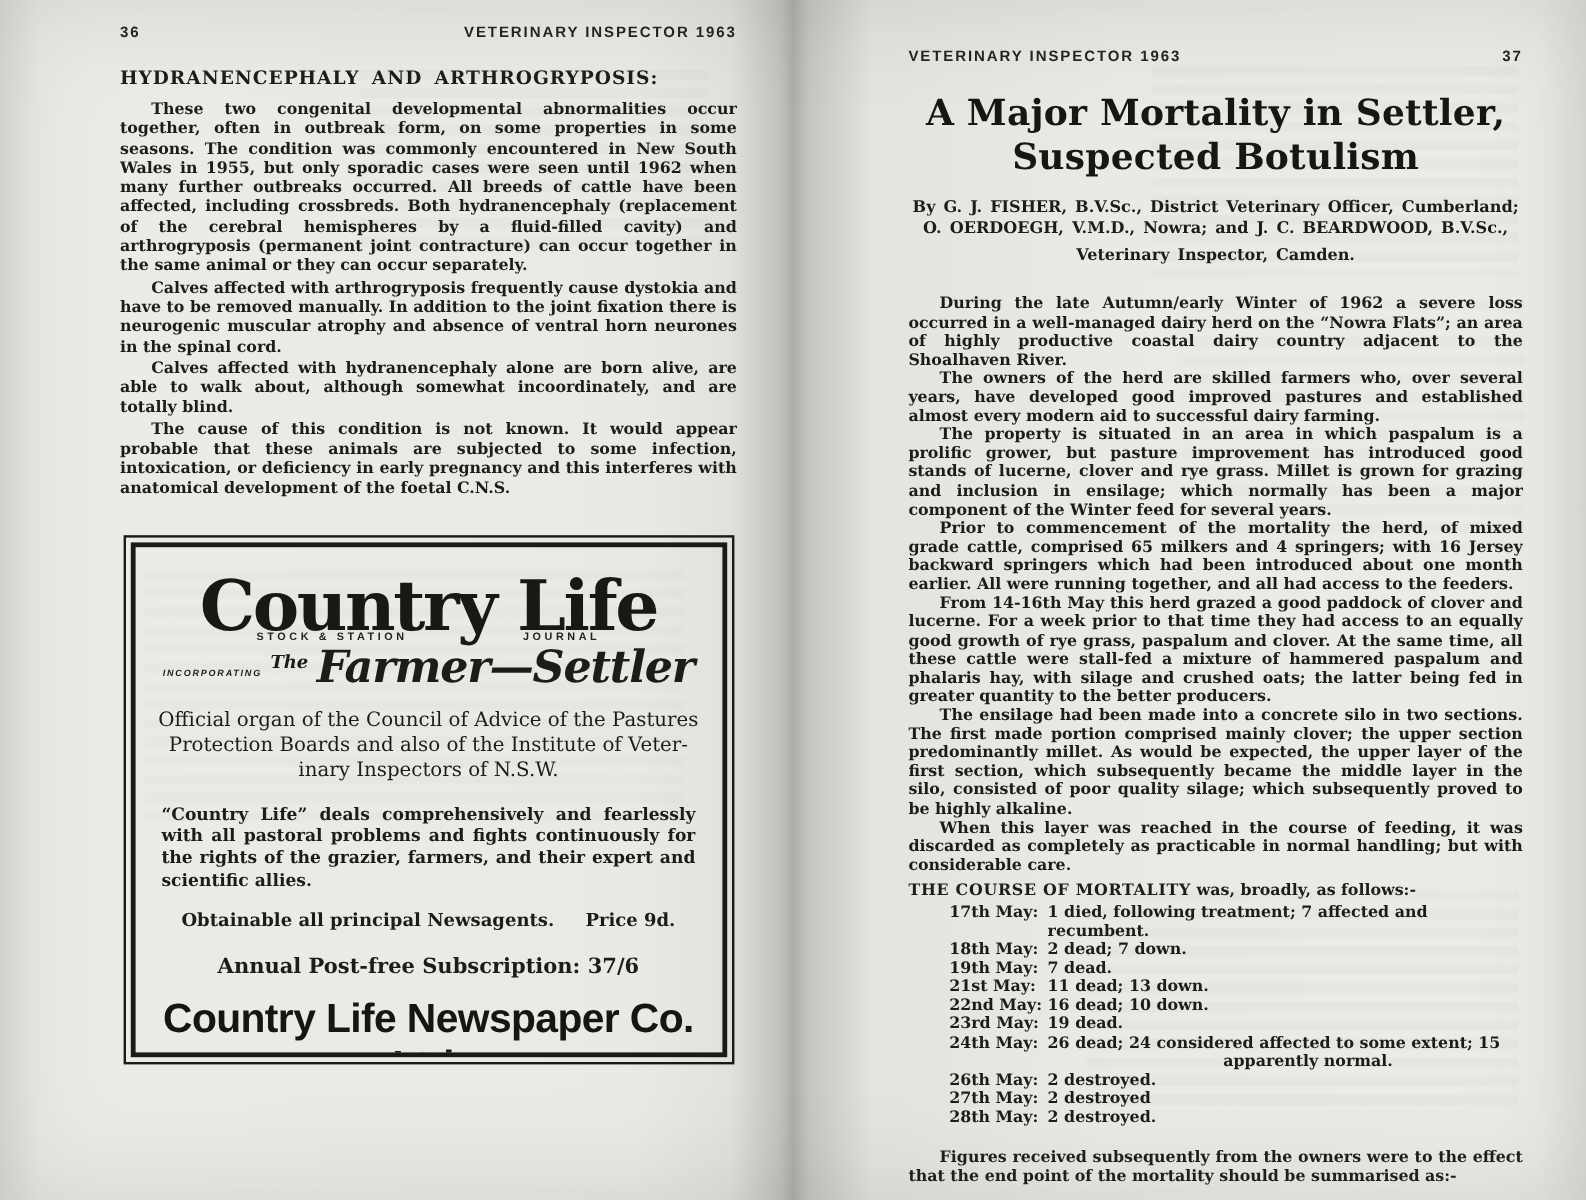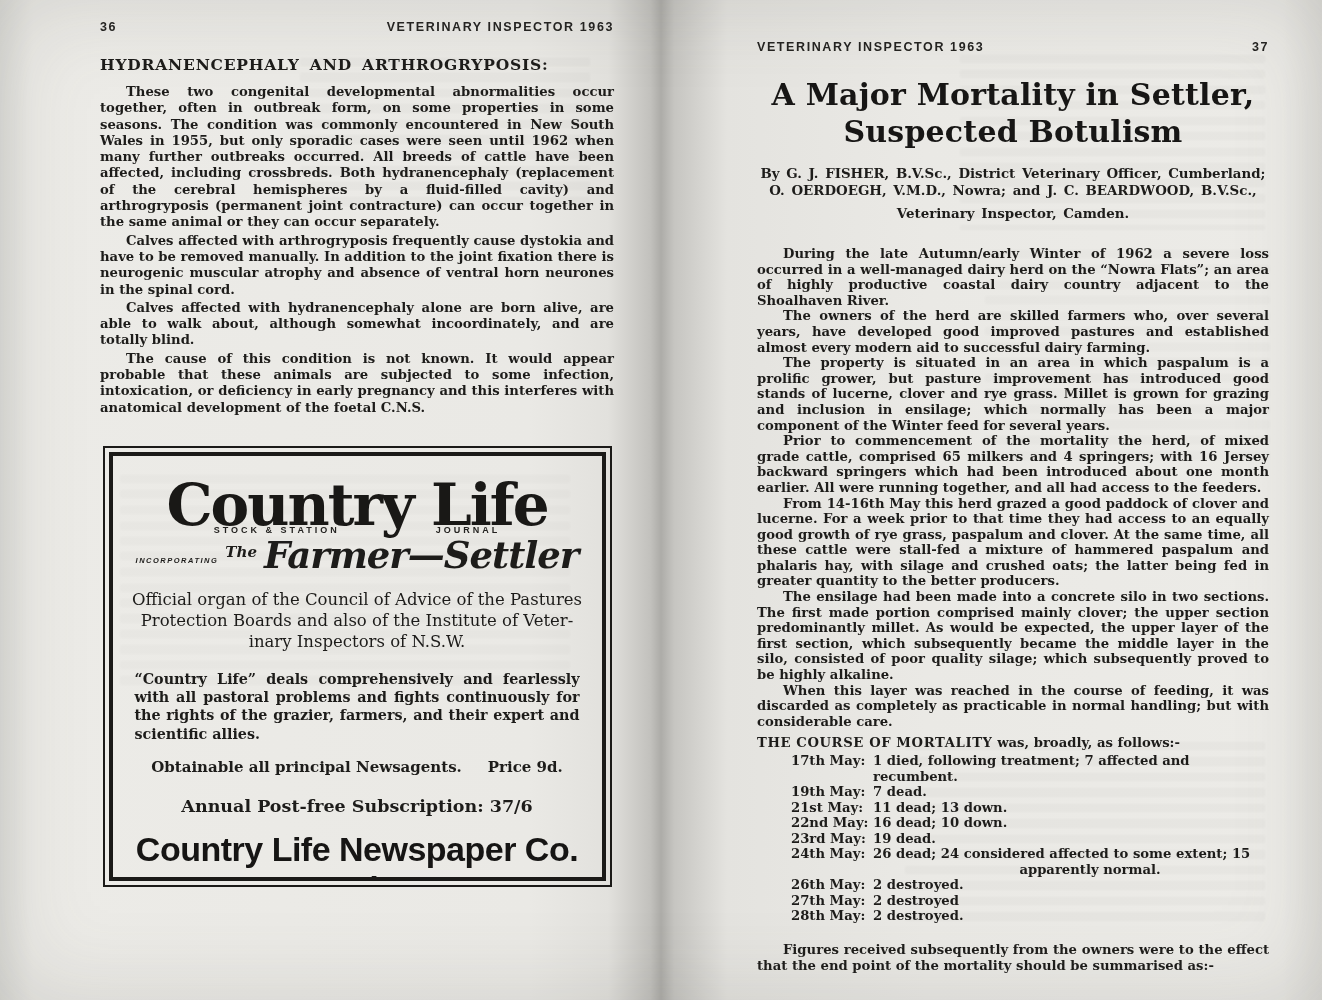--- a/index.html
+++ b/index.html
@@ -218,20 +218,27 @@
     <div class="mort-list">
 
         <div class="mort-entry">
           <div class="mort-row">
             <span class="mort-date">17th May:</span>
             <span class="mort-detail">1 died, following treatment; 7 affected and recumbent.</span>
           </div>
 
         </div>
 
+        <div class="mort-entry">
+          <div class="mort-row">
+            <span class="mort-date">18th May:</span>
+            <span class="mort-detail">2 dead; 7 down.</span>
+          </div>
+
+        </div>
 
         <div class="mort-entry">
           <div class="mort-row">
             <span class="mort-date">19th May:</span>
             <span class="mort-detail">7 dead.</span>
           </div>
 
         </div>
 
         <div class="mort-entry">

